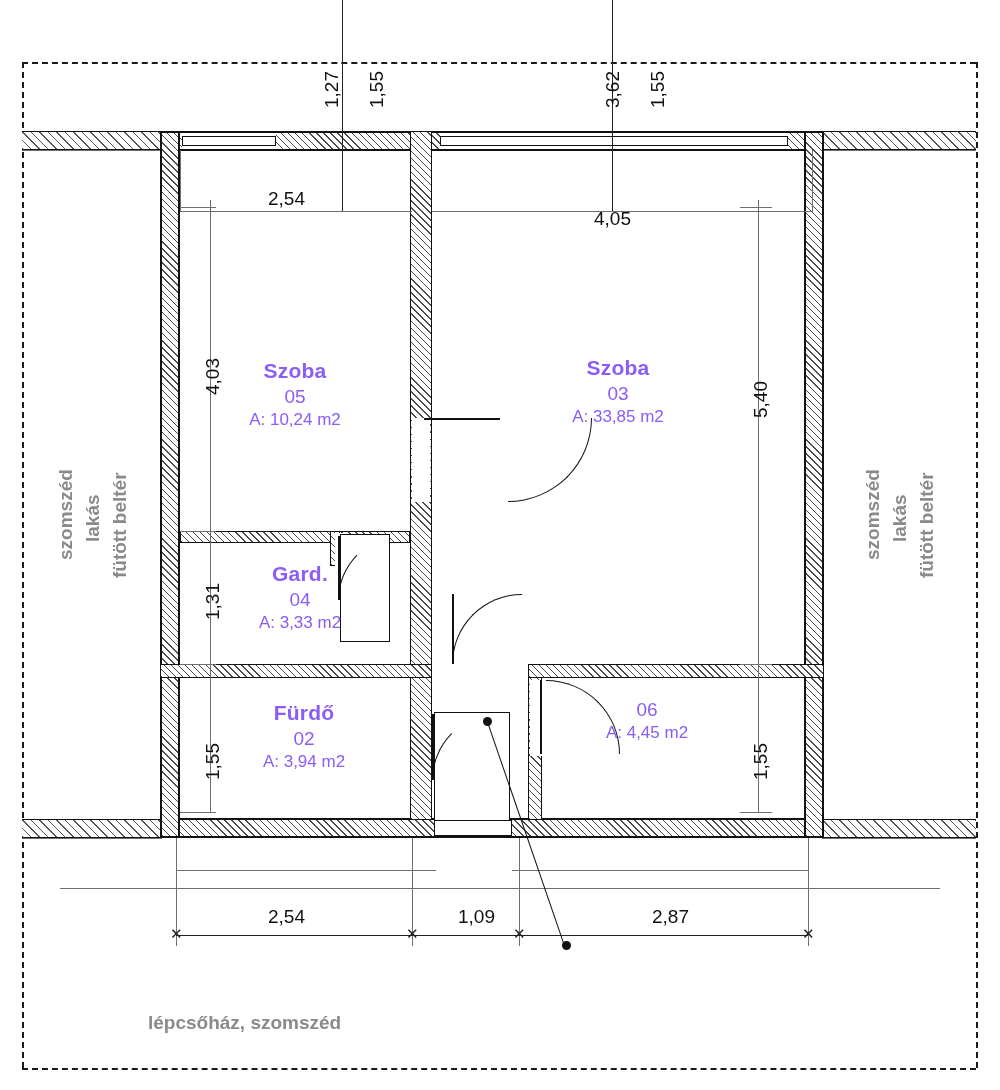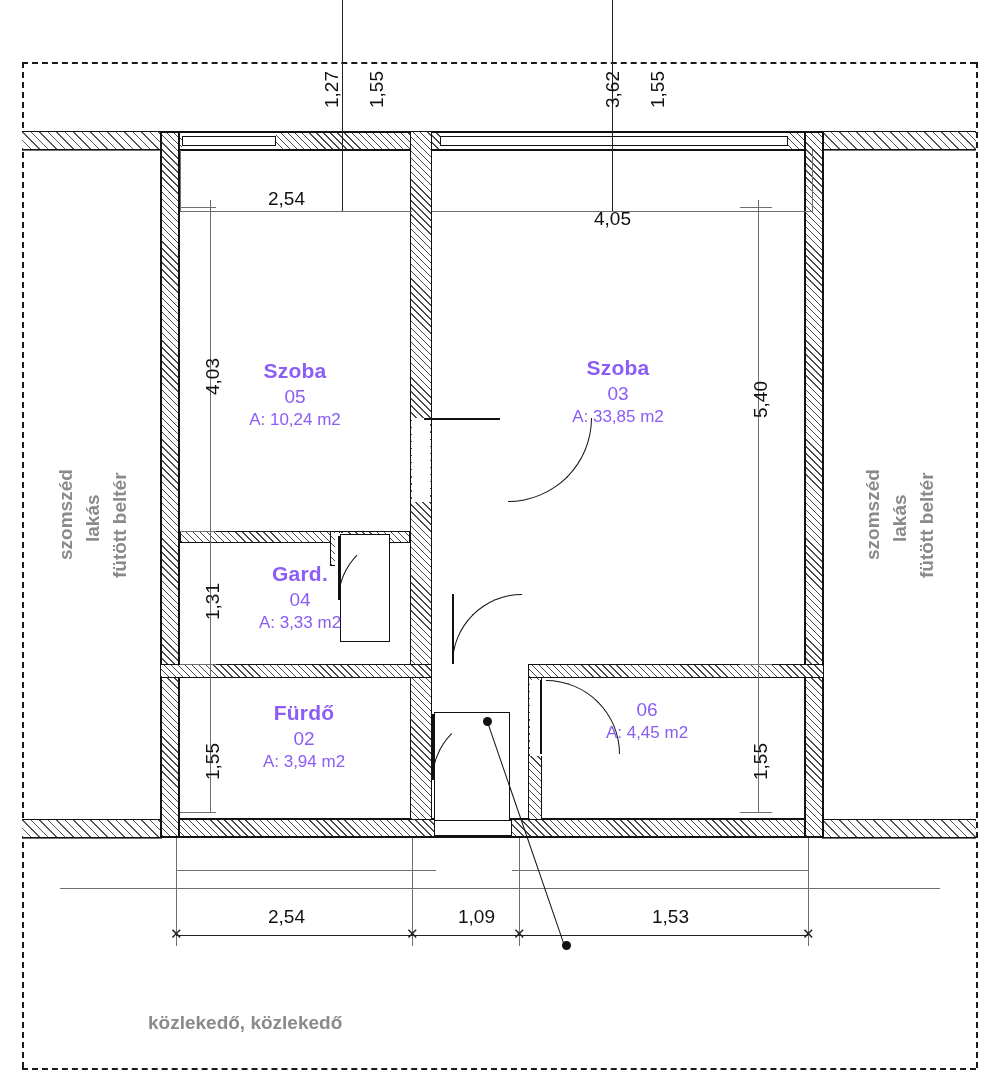--- a/index.html
+++ b/index.html
@@ -298,21 +298,21 @@
   <div class="thin-h" style="left:176px; top:870px; width:260px;"></div>
   <div class="thin-h" style="left:512px; top:870px; width:296px;"></div>
 
   <div class="tick" style="left:170px; top:925px;">✕</div>
   <div class="tick" style="left:406px; top:925px;">✕</div>
   <div class="tick" style="left:513px; top:925px;">✕</div>
   <div class="tick" style="left:802px; top:925px;">✕</div>
 
   <div class="dim" style="left:268px; top:906px;">2,54</div>
   <div class="dim" style="left:458px; top:906px;">1,09</div>
-  <div class="dim" style="left:652px; top:906px;">1,53</div>
+  <div class="dim" style="left:652px; top:906px;">2,87</div>
 
   <div class="room" style="left:205px; top:358px; width:180px;">
     <div class="rname">Szoba</div>
     <div class="rnum">05</div>
     <div class="rarea">A: 10,24 m2</div>
   </div>
 
   <div class="room" style="left:528px; top:355px; width:180px;">
     <div class="rname">Szoba</div>
     <div class="rnum">03</div>
@@ -342,15 +342,15 @@
   <div class="leader" style="left:488px; top:722px; width:236px; transform: rotate(71deg);"></div>
 
   <div class="note-v" style="left:55px; top:560px;">szomszéd</div>
   <div class="note-v" style="left:82px; top:542px;">lakás</div>
   <div class="note-v" style="left:109px; top:578px;">fütött beltér</div>
 
   <div class="note-v" style="left:862px; top:560px;">szomszéd</div>
   <div class="note-v" style="left:889px; top:542px;">lakás</div>
   <div class="note-v" style="left:916px; top:578px;">fütött beltér</div>
 
-  <div class="note" style="left:148px; top:1012px;">közlekedő, közlekedő</div>
+  <div class="note" style="left:148px; top:1012px;">lépcsőház, szomszéd</div>
 
 </div>
 
 </body></html>

